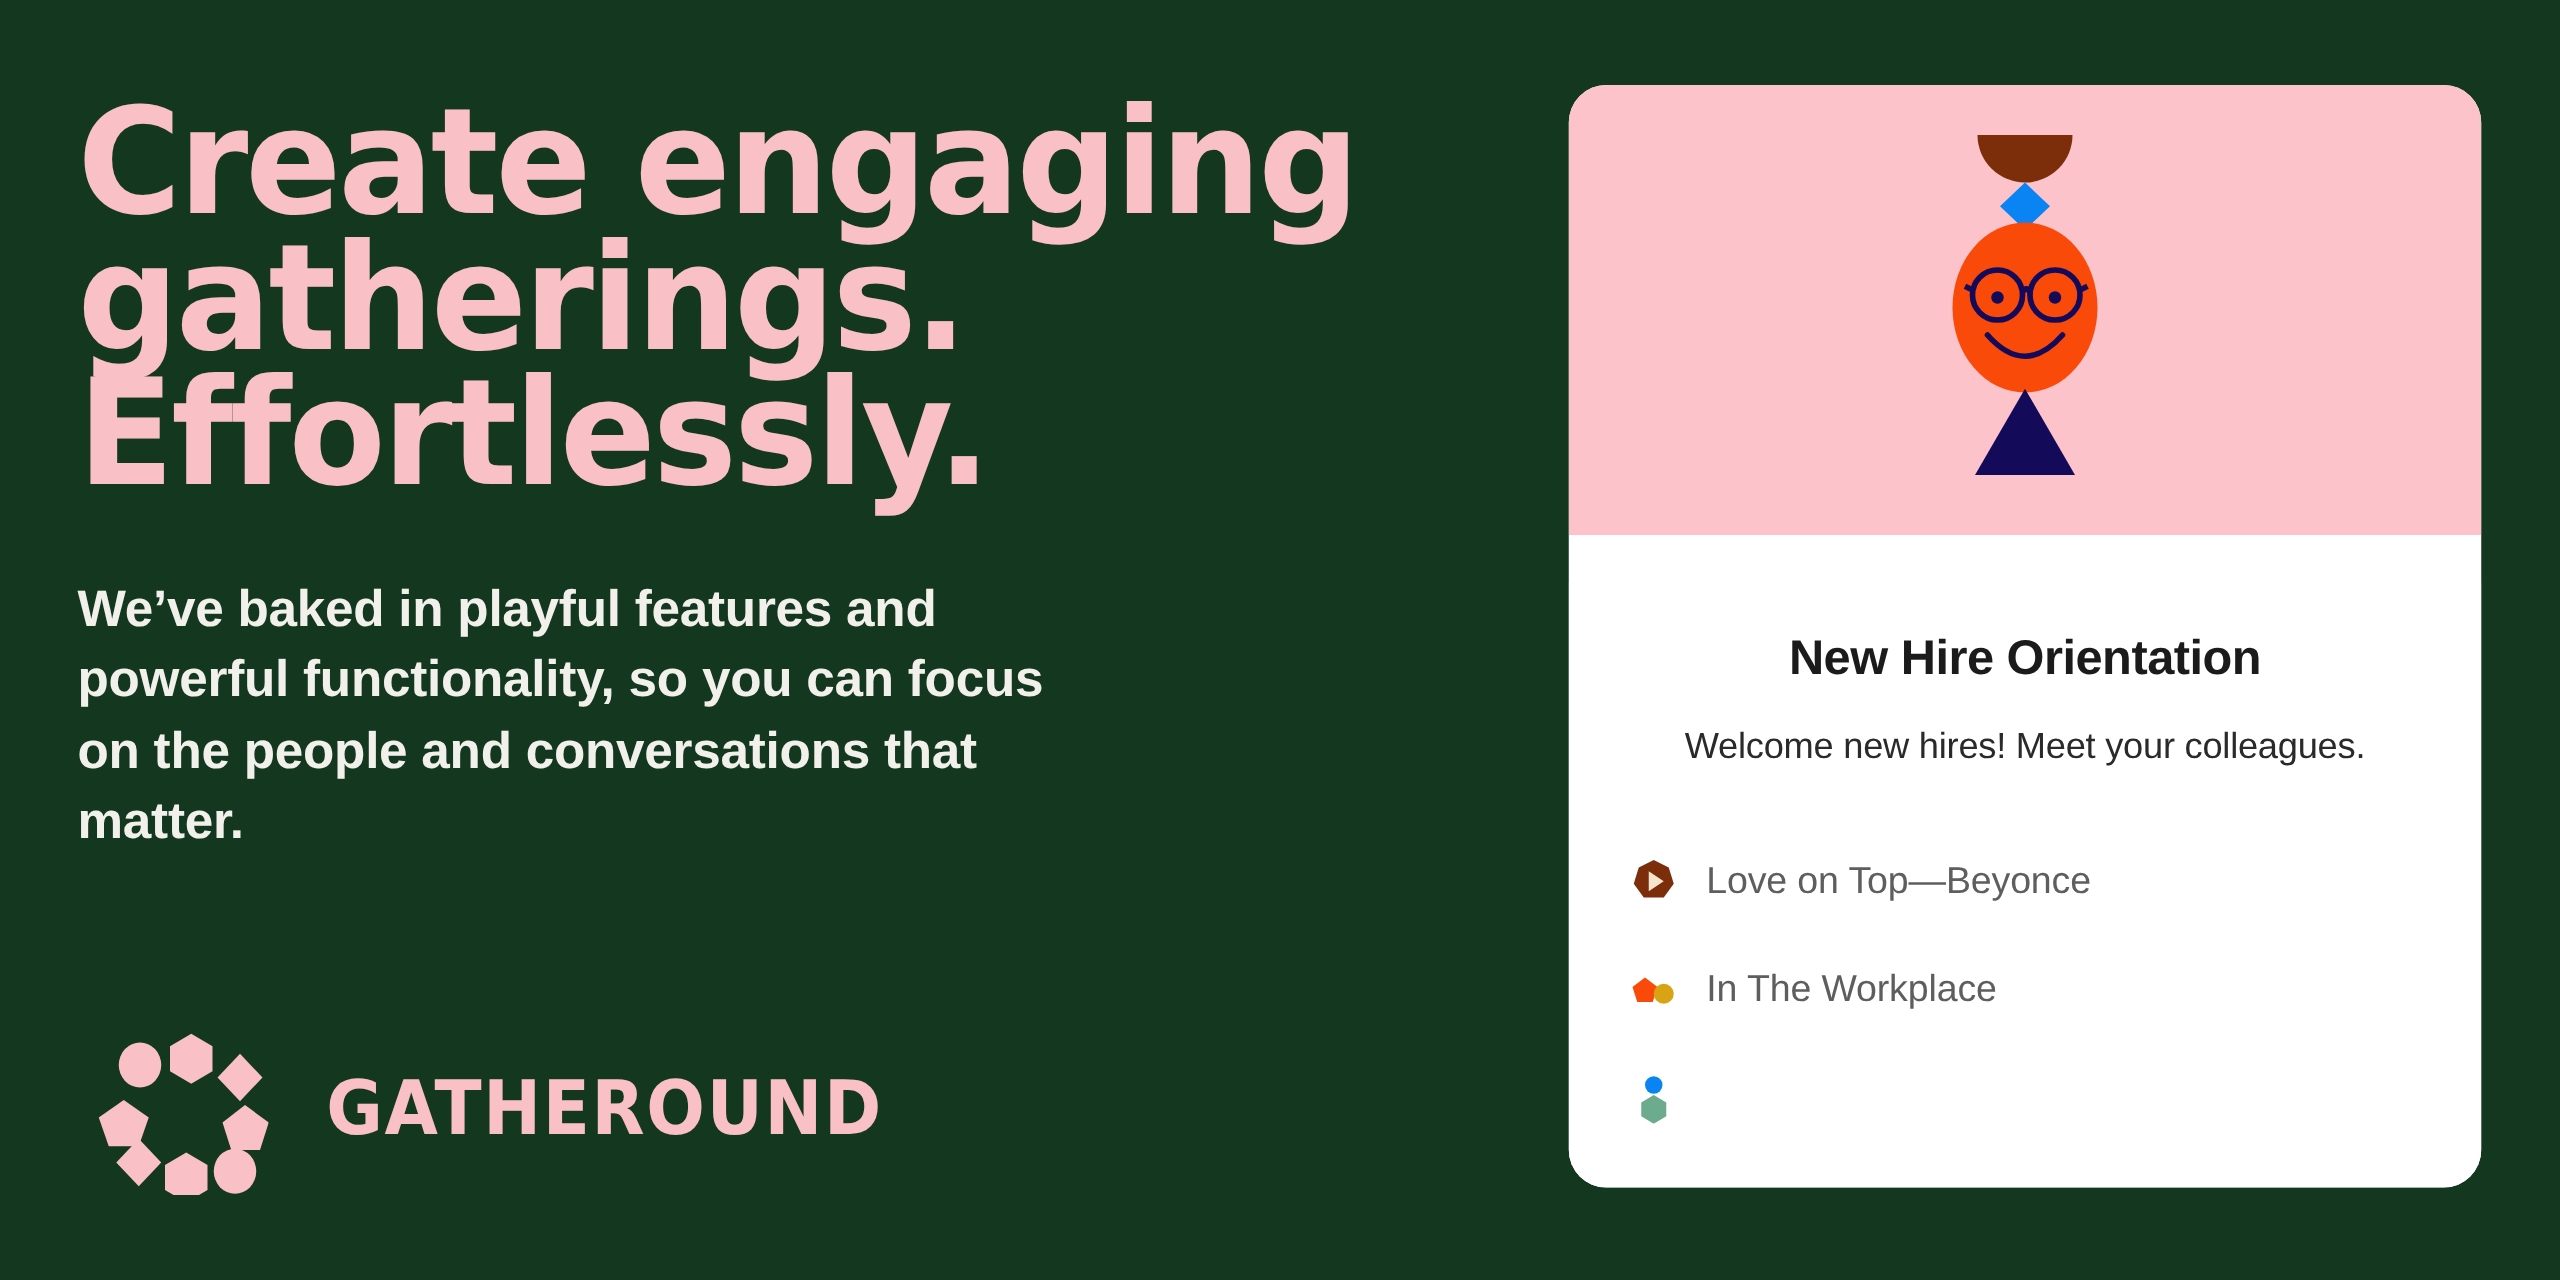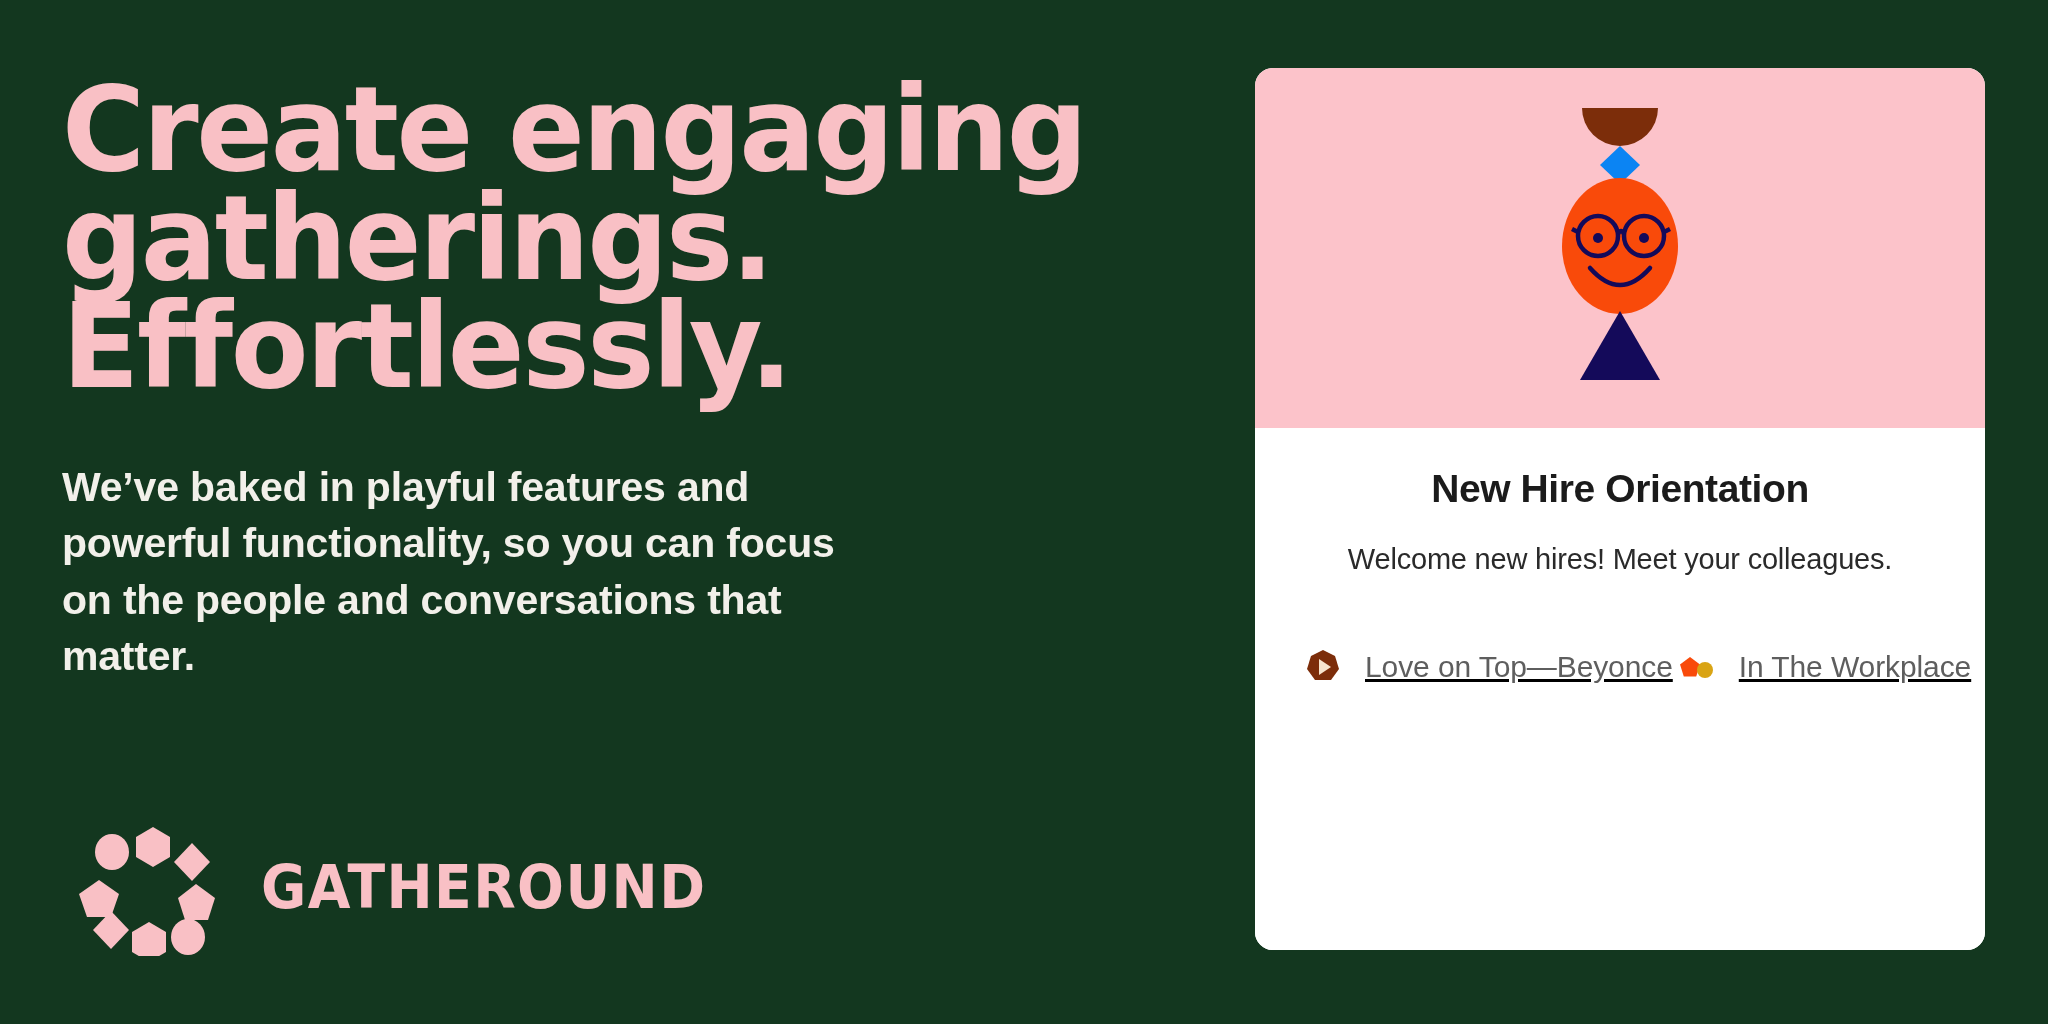--- a/index.html
+++ b/index.html
@@ -68,24 +68,25 @@
   }
 
   
   .card {
     position:absolute;
     left:1255px;
     top:68px;
     width:730px;
     height:882px;
     background:#ffffff;
-    border-radius:18px;
+    border-radius:30px;
     overflow:hidden;
     display:flex;
     flex-direction:column;
+    gap:38px;
   }
   .card-hero {
     height:360px;
     background:#fcc3ca;
     position:relative;
     flex:none;
   }
   .hero-art { position:absolute; left:50%; top:0; transform:translateX(-50%); }
 
   .card-body {
@@ -110,23 +111,22 @@
     font-family:"Liberation Sans", sans-serif;
     font-weight:400;
     font-size:29px;
     color:#2a2a2a;
     letter-spacing:-0.2px;
   }
 
   .card-list {
     margin-top:48px;
     display:flex;
-    flex-direction:row;
+    flex-direction:column;
     list-style:none;
-    text-decoration:underline;
   }
   .list-item {
     display:flex;
     align-items:center;
     gap:22px;
     height:87px;
     padding-left:4px;
   }
   .list-icon {
     width:40px; height:40px;

